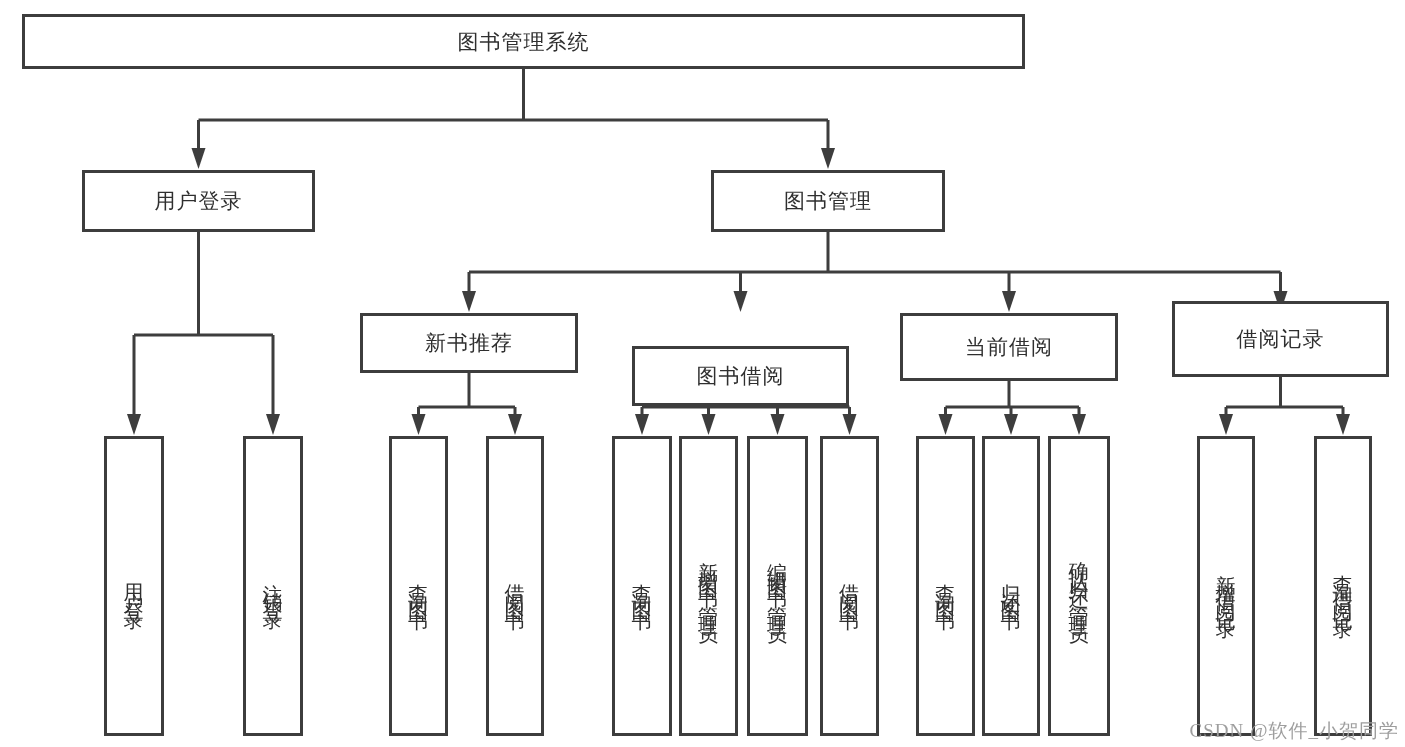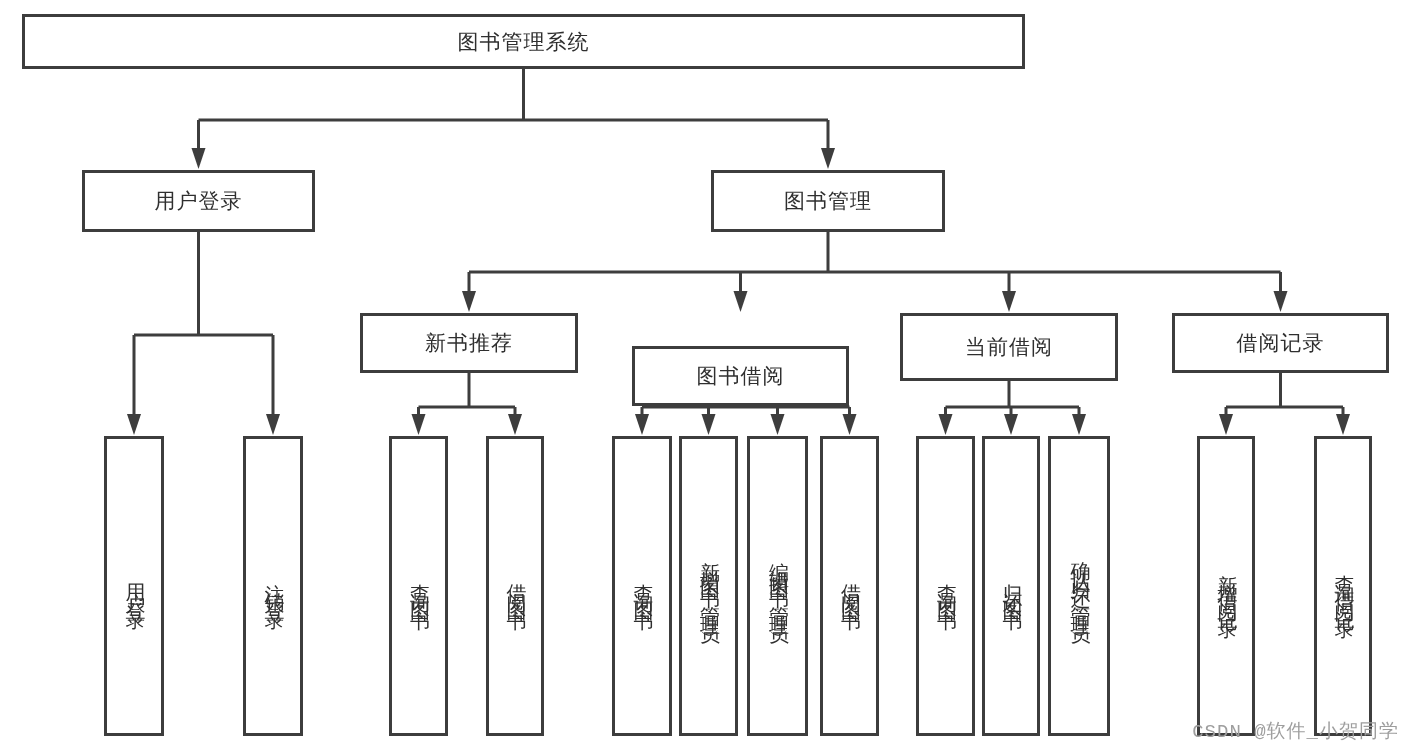--- a/index.html
+++ b/index.html
@@ -5,21 +5,21 @@
   :root{
     --line:#3d3d3d;
     --text:#2f2f2f;
     --box-bg:#ffffff;
     --bg:#ffffff;
     --watermark:#9e9e9e;
   }
   html,body{margin:0;padding:0;background:var(--bg);}
   .stage{
     position:relative;width:1405px;height:747px;background:var(--bg);
-    font-family:Liberation Mono, monospace;overflow:hidden;
+    font-family:Liberation Serif, serif;overflow:hidden;
   }
   .connector-layer{position:absolute;left:0;top:0;width:1405px;height:747px;}
   .connector{stroke:var(--line);stroke-width:3;fill:none;}
   .arrowhead{fill:var(--line);stroke:none;}
   .box{
     position:absolute;box-sizing:border-box;background:var(--box-bg);
     border:3px solid var(--line);color:var(--text);
     display:flex;align-items:center;justify-content:center;
     font-size:21px;letter-spacing:1px;text-align:center;
   }
@@ -75,21 +75,21 @@
   </svg>
 
   <div class="box" style="left:22px;top:14px;width:1003px;height:55px;">图书管理系统</div>
 
   <div class="box" style="left:82px;top:170px;width:233px;height:62px;">用户登录</div>
   <div class="box" style="left:711px;top:170px;width:234px;height:62px;">图书管理</div>
 
   <div class="box" style="left:360px;top:313px;width:218px;height:60px;">新书推荐</div>
   <div class="box" style="left:632px;top:313px;width:217px;height:60px;margin-top:33px;">图书借阅</div>
   <div class="box" style="left:900px;top:313px;width:218px;height:68px;">当前借阅</div>
-  <div class="box" style="left:1172px;top:313px;width:217px;height:60px;">借阅记录</div>
+  <div class="box" style="left:1172px;top:301px;width:217px;height:76px;">借阅记录</div>
 
   <div class="box" style="left:104px;top:436px;width:60px;height:300px;">
     <span class="vlabel">用户登录</span>
   </div>
   <div class="box" style="left:243px;top:436px;width:60px;height:300px;">
     <span class="vlabel">注销登录</span>
   </div>
 
   <div class="box" style="left:389px;top:436px;width:59px;height:300px;">
     <span class="vlabel">查询图书</span>

